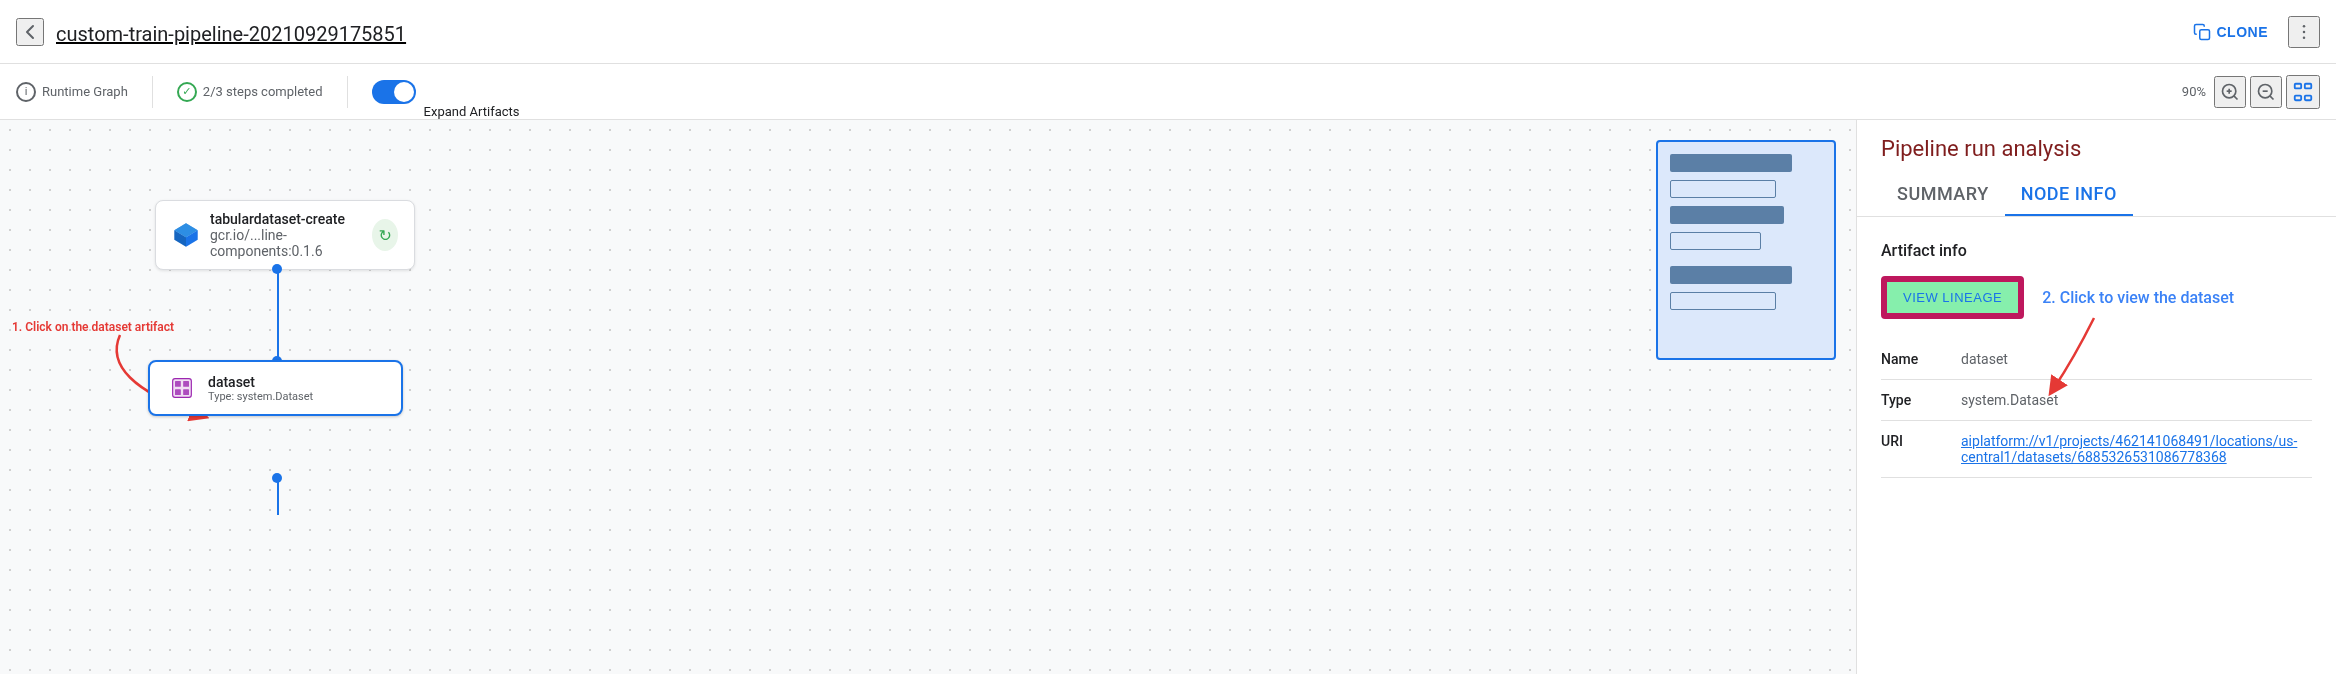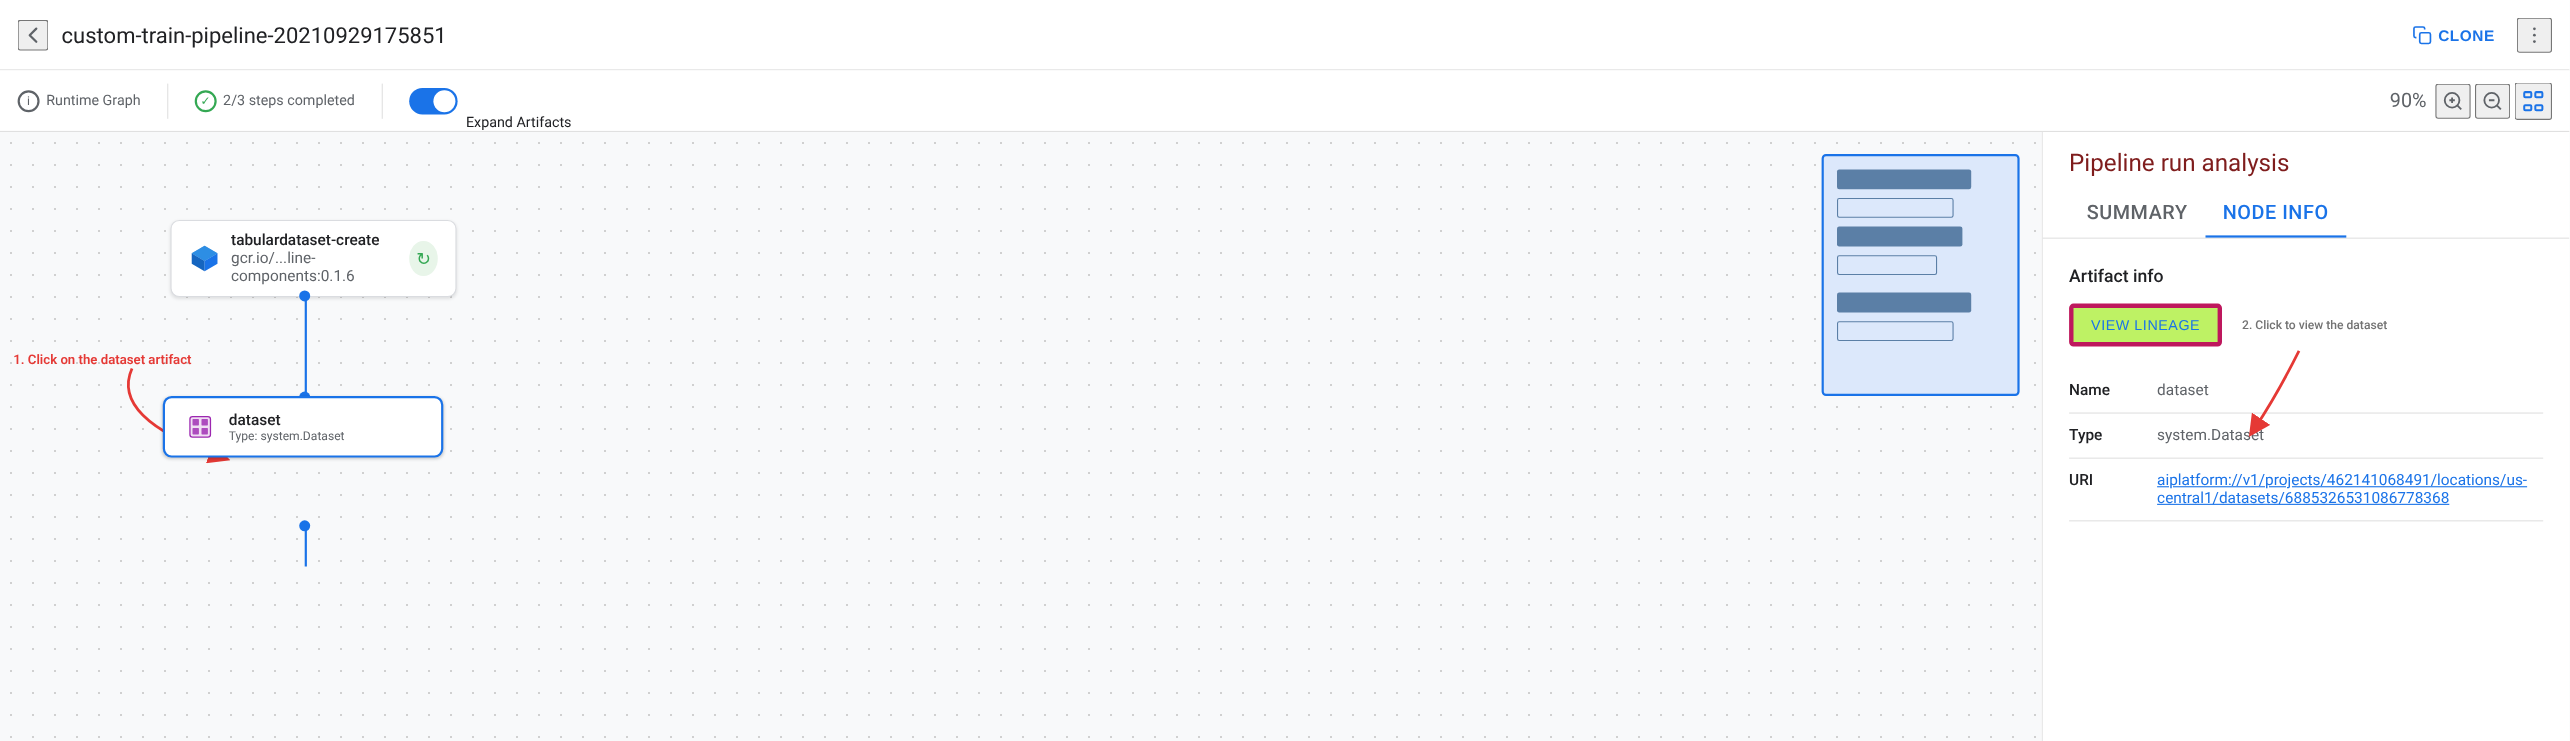--- a/index.html
+++ b/index.html
@@ -3,21 +3,21 @@
   <meta charset="utf-8">
   <style>
     * { box-sizing: border-box; margin: 0; padding: 0; }
     body { font-family: 'Roboto', Arial, sans-serif; background: #fff; display: flex; flex-direction: column; height: 674px; overflow: hidden; }
 
     
     .header {
       display: flex; align-items: center; padding: 0 16px; height: 64px;
       border-bottom: 1px solid #e0e0e0; background: #fff; flex-shrink: 0;
     }
-    .header-left { display: flex; align-items: center; gap: 12px; flex: 1; }
+    .header-left { display: flex; align-items: flex-end; gap: 12px; flex: 1; text-decoration: underline; }
     .back-btn { color: #5f6368; cursor: pointer; display: flex; align-items: center; }
     .pipeline-title { font-size: 20px; color: #202124; font-weight: 400; }
     .header-actions { display: flex; align-items: center; gap: 8px; }
     .clone-btn {
       display: flex; align-items: center; gap: 6px; color: #1a73e8;
       font-size: 14px; font-weight: 700; letter-spacing: 0.5px;
       padding: 6px 12px; cursor: pointer; border: none; background: none;
       text-transform: uppercase;
     }
     .more-btn { color: #5f6368; cursor: pointer; display: flex; align-items: center; padding: 4px; }
@@ -29,21 +29,21 @@
     }
     .toolbar-item { display: flex; align-items: center; gap: 6px; color: #5f6368; font-size: 13px; cursor: pointer; }
     .toolbar-item .icon-circle { width: 20px; height: 20px; border-radius: 50%; border: 2px solid #5f6368; display: flex; align-items: center; justify-content: center; font-size: 11px; }
     .toolbar-item.success .icon-circle { border-color: #34a853; color: #34a853; }
     .toolbar-divider { width: 1px; height: 32px; background: #e0e0e0; }
     .toggle-wrap { display: flex; align-items: center; gap: 8px; }
     .toggle-track { width: 44px; height: 24px; border-radius: 12px; background: #1a73e8; position: relative; cursor: pointer; }
     .toggle-thumb { width: 20px; height: 20px; border-radius: 50%; background: #fff; position: absolute; top: 2px; right: 2px; }
     .expand-label { font-size: 13px; color: #202124; margin-top: 40px; }
     .zoom-controls { display: flex; align-items: center; gap: 4px; margin-left: auto; }
-    .zoom-pct { font-size: 18px; color: #5f6368; margin-right: 4px; }
+    .zoom-pct { font-size: 13px; color: #5f6368; margin-right: 4px; }
     .zoom-btn { color: #5f6368; cursor: pointer; display: flex; align-items: center; padding: 4px; font-size: 18px; }
 
     
     .main { display: flex; flex: 1; overflow: hidden; }
 
     
     .graph-area {
       flex: 1; background: #f8f9fa; position: relative; overflow: hidden;
       background-image: radial-gradient(circle, #d0d0d0 1px, transparent 1px);
       background-size: 20px 20px;
@@ -128,26 +128,26 @@
     .panel-tabs { display: flex; gap: 0; }
     .panel-tab {
       padding: 10px 16px; font-size: 18px; font-weight: 500; letter-spacing: 0.5px;
       color: #5f6368; cursor: pointer; text-transform: uppercase; border-bottom: 2px solid transparent;
       text-decoration: none;
     }
     .panel-tab.active { color: #1a73e8; border-bottom-color: #1a73e8; }
     .panel-content { padding: 24px; flex: 1; overflow-y: auto; }
     .section-title { font-size: 16px; font-weight: 500; color: #202124; margin-bottom: 16px; }
     .view-lineage-btn {
-      border: 4px solid #be185d; color: #1a73e8; background: #bef264;
+      border: 6px solid #be185d; color: #1a73e8; background: #86efac;
       padding: 8px 16px; font-size: 13px; font-weight: 500; letter-spacing: 0.5px;
       cursor: pointer; text-transform: uppercase; border-radius: 4px; display: inline-block;
     }
     .annotation-2-panel {
-      color: #737373; font-size: 11px; font-weight: 500;
+      color: #3b82f6; font-size: 16px; font-weight: 500;
       display: inline-block; margin-left: 16px; vertical-align: middle;
     }
     .info-table { width: 100%; margin-top: 20px; }
     .info-row { display: flex; padding: 12px 0; border-bottom: 1px solid #e0e0e0; align-items: flex-start; }
     .info-label { font-size: 14px; font-weight: 500; color: #202124; width: 80px; flex-shrink: 0; }
     .info-value { font-size: 14px; color: #5f6368; flex: 1; }
     .info-value.link { color: #1a73e8; text-decoration: underline; cursor: pointer; }
 
     
     .annotation-arrow { position: absolute; pointer-events: none; }

